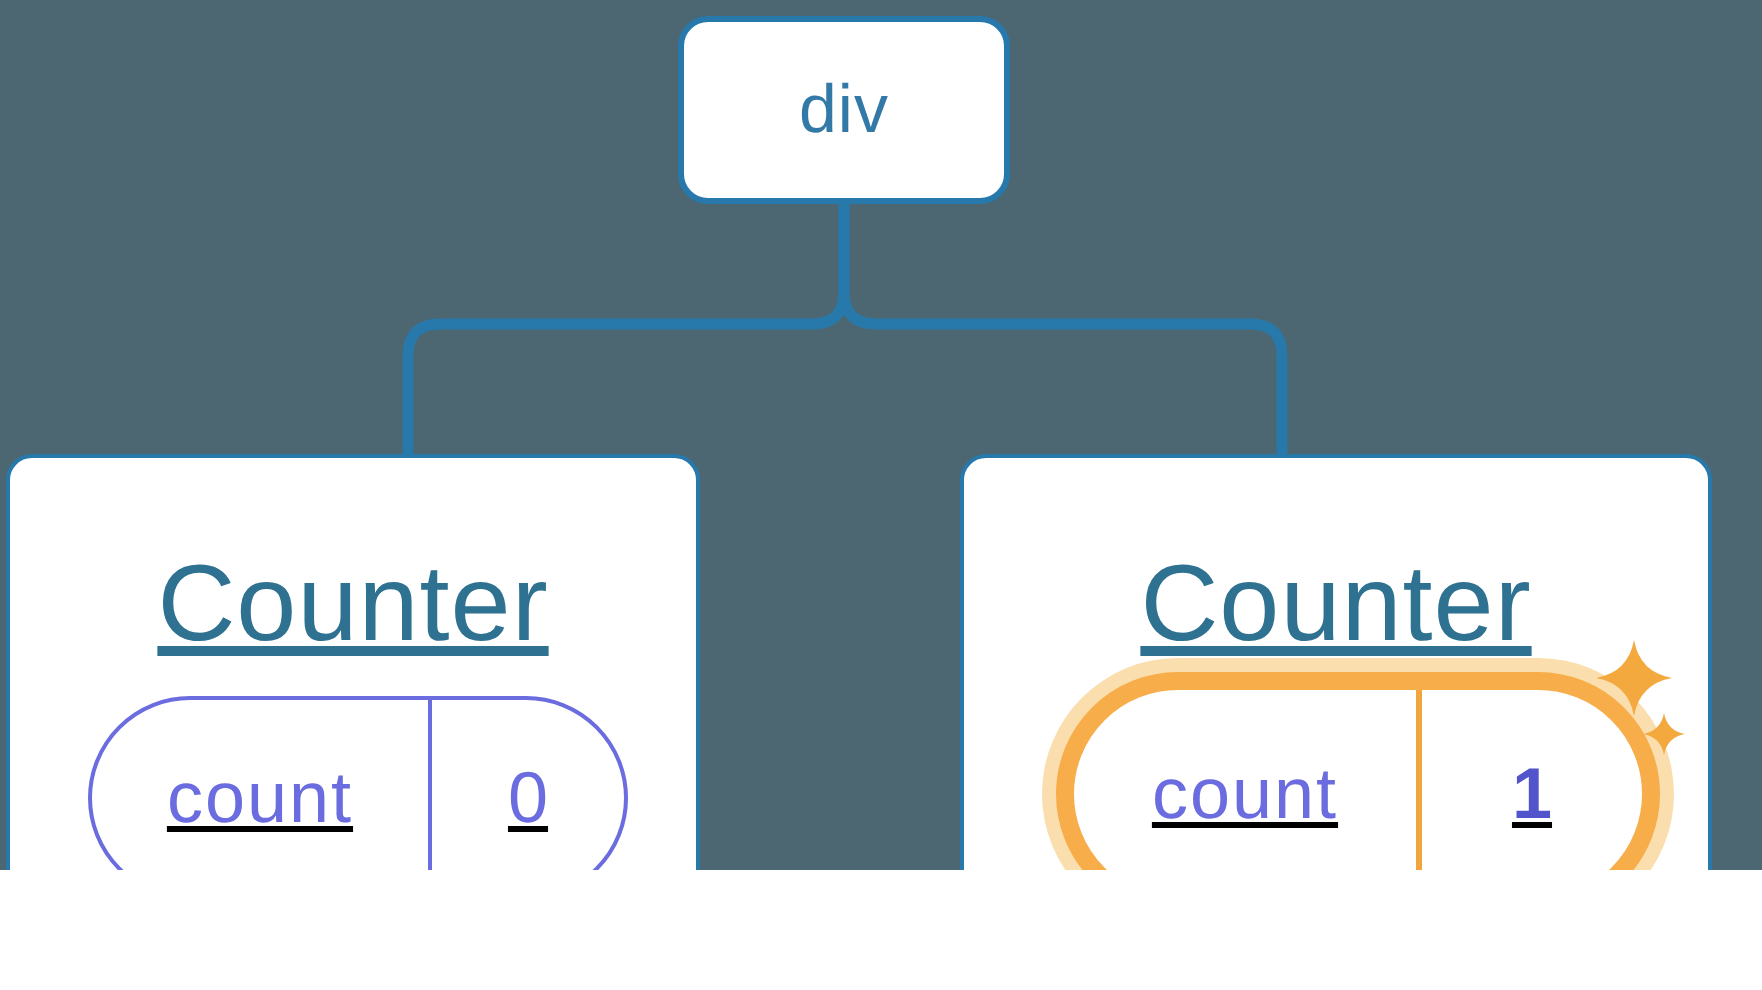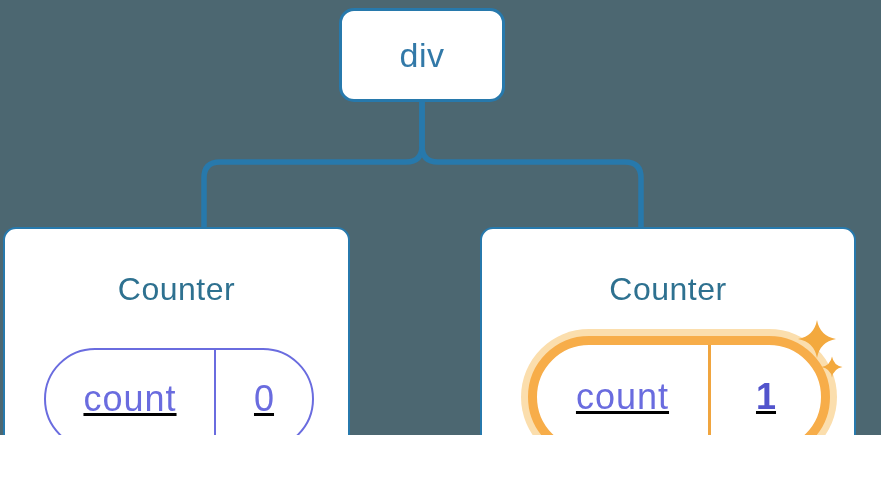--- a/index.html
+++ b/index.html
@@ -28,21 +28,21 @@
   }
 
   .card{
     position:absolute;top:227px;height:262px;
     background:var(--card-bg);border:2.5px solid var(--accent-blue);border-radius:13px;
   }
   .card--left{left:3px;width:347px;}
   .card--right{left:480px;width:376px;}
   .card-title{
     position:absolute;left:0;right:0;top:42px;text-align:center;
-    color:var(--title-blue);font-size:32px;font-weight:500;letter-spacing:.5px;
+    color:var(--title-blue);font-size:54px;font-weight:500;letter-spacing:.5px;text-decoration:underline;
   }
 
   .pill{
     position:absolute;display:flex;align-items:stretch;
     background:var(--card-bg);border-radius:999px;
   }
   .pill--plain{
     left:39px;top:119px;width:270px;height:102px;
     border:2px solid var(--purple);
   }

